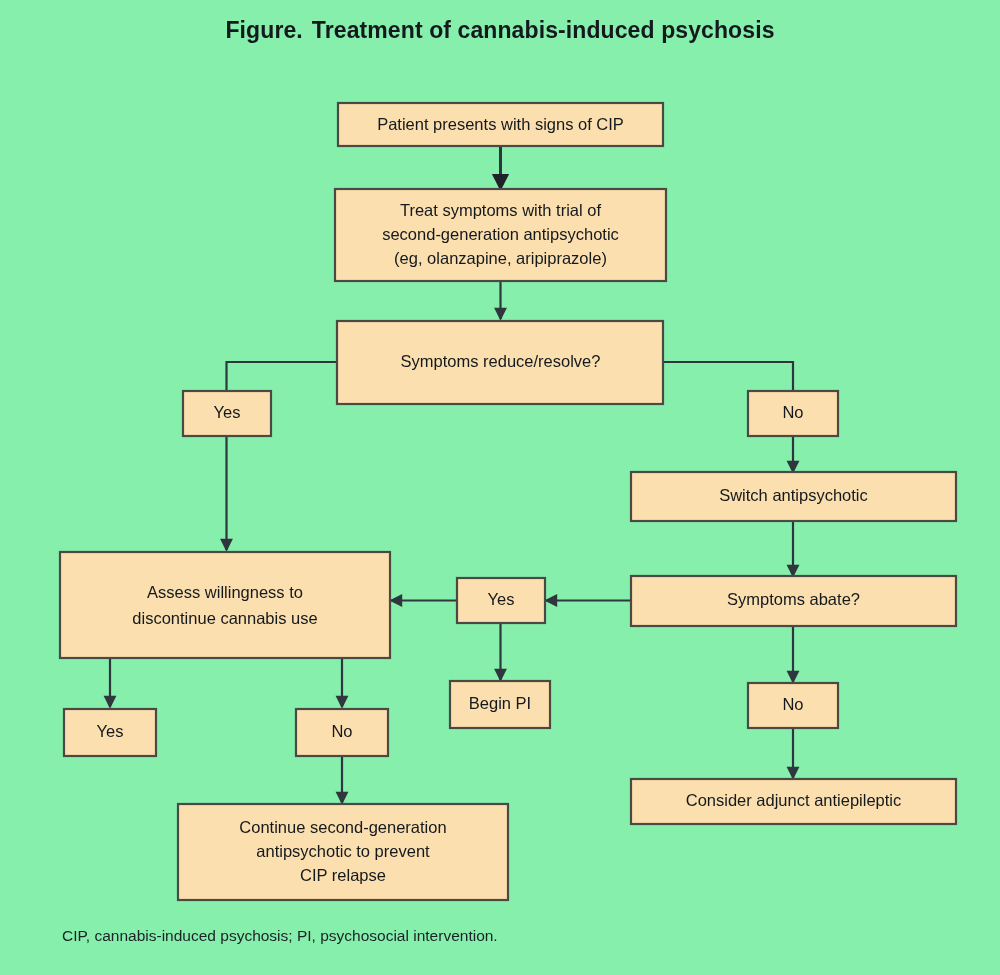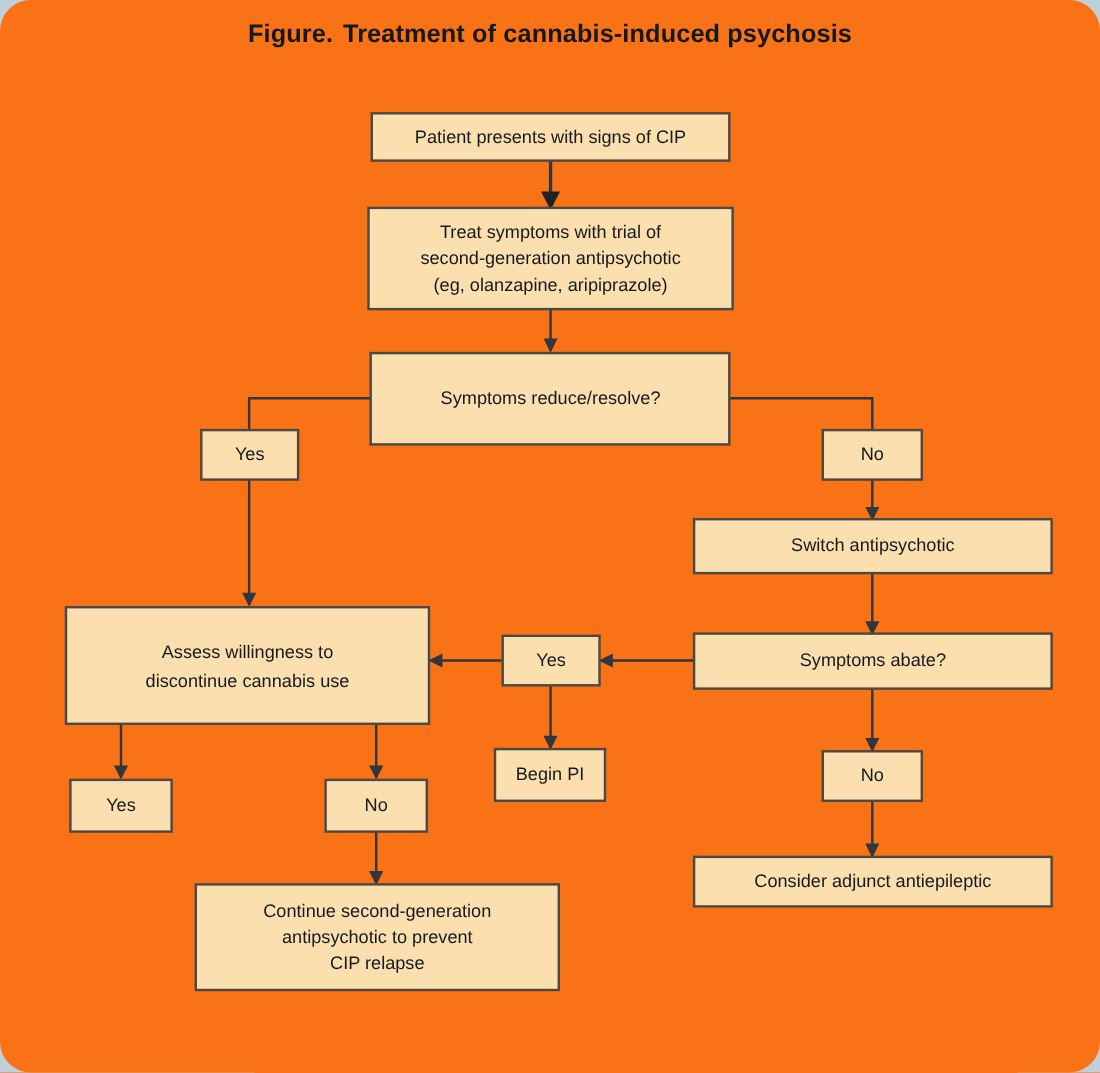--- a/index.html
+++ b/index.html
@@ -10,22 +10,21 @@
     width: 1000px;
     height: 975px;
     background: #bed0da;
     font-family: "Liberation Sans", sans-serif;
     overflow: hidden;
   }
   #figure-root {
     position: relative;
     width: 1000px;
     height: 975px;
-    background: #f97316;
-    border-radius: 28px;
+    background: #86efac;
   }
   .fig-title {
     position: absolute;
     top: 17px;
     left: 0;
     width: 1000px;
     text-align: center;
     font-size: 23px;
     font-weight: bold;
     color: #14191e;
@@ -186,14 +185,15 @@
 
     <g>
       <rect class="node-rect" x="178" y="804" width="330" height="96"></rect>
       <text class="node-label" x="343" y="829">Continue second-generation</text>
       <text class="node-label" x="343" y="853">antipsychotic to prevent</text>
       <text class="node-label" x="343" y="877">CIP relapse</text>
     </g>
 
   </svg>
 
+  <div class="fig-footnote">CIP, cannabis-induced psychosis; PI, psychosocial intervention.</div>
 
 </div>
 
 </body></html>

